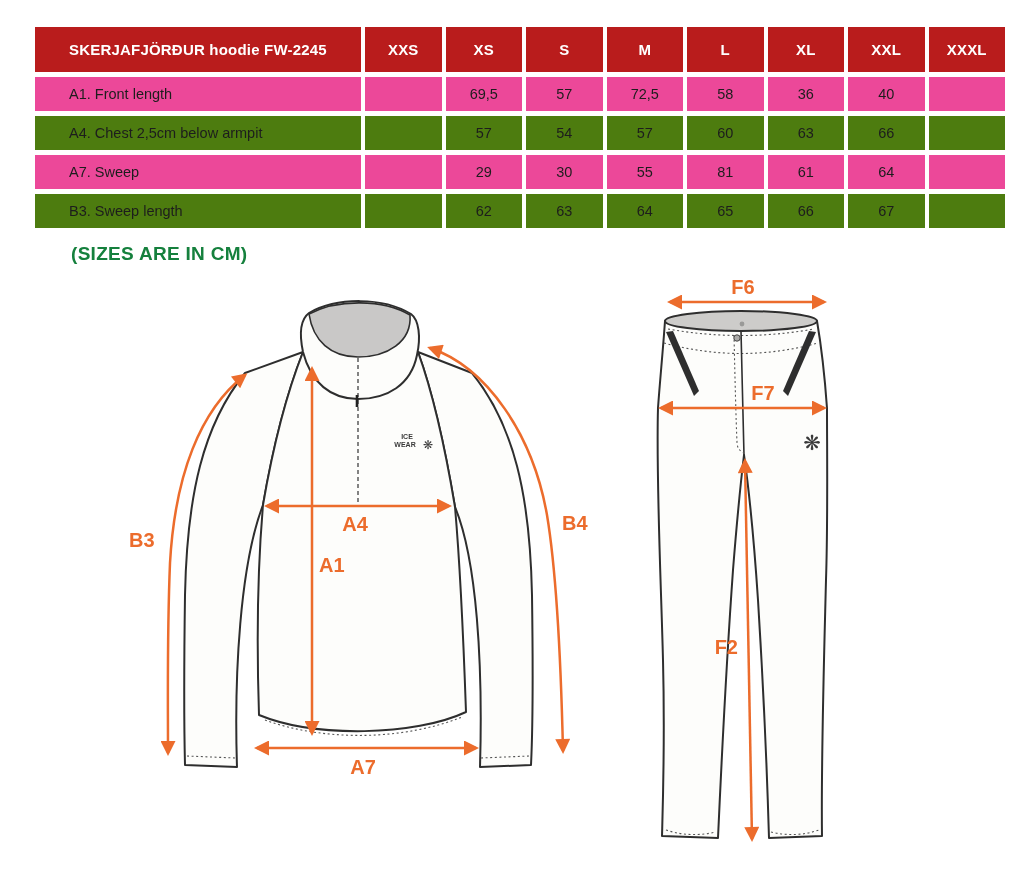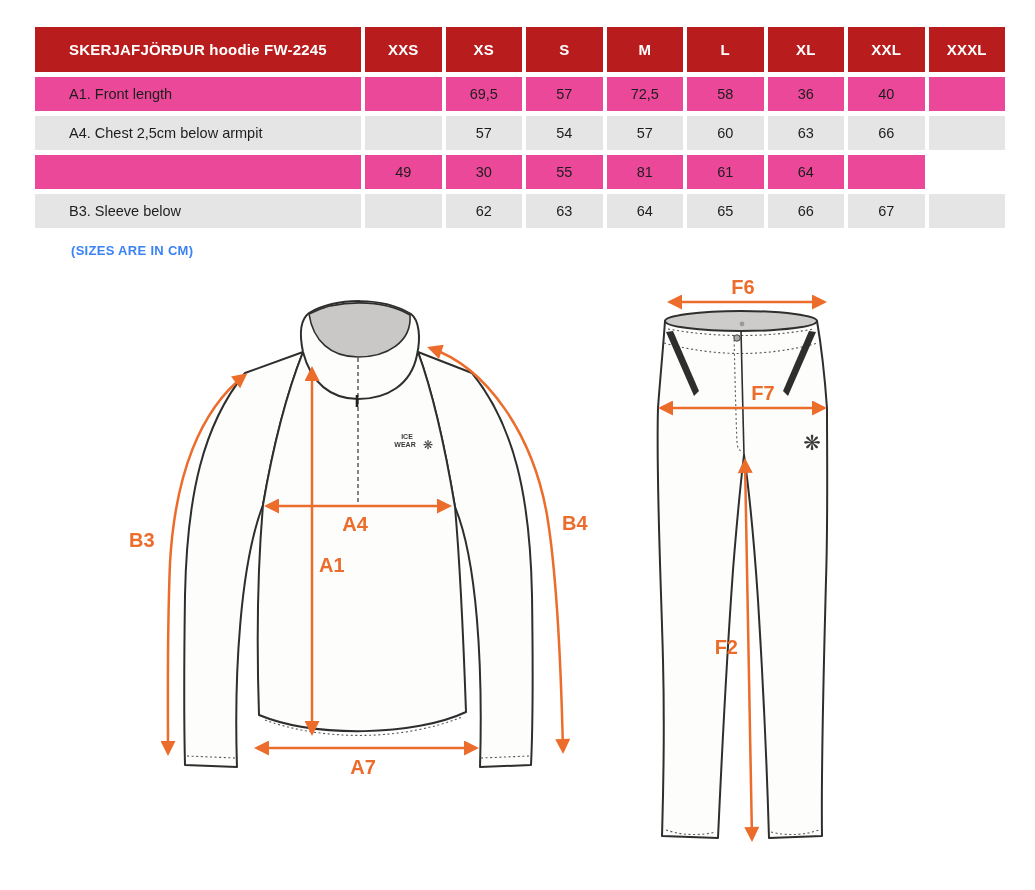--- a/index.html
+++ b/index.html
@@ -6,24 +6,24 @@
   .page{position:relative;width:1035px;height:890px;background:#ffffff;overflow:hidden;
         font-family:"Liberation Sans", sans-serif;}
   
   .size-table{position:absolute;left:35px;top:27px;width:970px;}
   .trow{display:grid;grid-template-columns:326px repeat(8,1fr);column-gap:4px;width:970px;margin-bottom:5px;}
   .cell{display:flex;align-items:center;justify-content:center;font-size:14.5px;color:#1d1d1d;}
   .thead .cell{background:#b91c1c;color:#ffffff;font-weight:700;height:45px;font-size:15px;letter-spacing:.2px;}
   .brow .cell{height:34px;}
   .title-cell,.label-cell{justify-content:flex-start;padding-left:34px;}
   .row-dark .cell{background:#ec4899;}
-  .row-light .cell{background:#e5e5e5;}
+  .row-light .cell{background:#4d7c0f;}
   
-  .note{position:absolute;left:71px;top:243px;font-size:13px;font-weight:600;
-        color:#3b82f6;letter-spacing:.3px;}
+  .note{position:absolute;left:71px;top:243px;font-size:19px;font-weight:600;
+        color:#15803d;letter-spacing:.3px;}
   
   .hoodie-svg{position:absolute;left:85px;top:295px;}
   .pants-svg{position:absolute;left:630px;top:280px;}
   .garment{fill:#FDFDFB;stroke:#2e2e2e;stroke-width:2;stroke-linejoin:round;stroke-linecap:round;}
   .stitch{fill:none;stroke:#555;stroke-width:1.1;stroke-dasharray:2,2.6;}
   .arrow{fill:none;stroke:#EC6C2C;stroke-width:2.5;}
   .mlabel{fill:#EC6C2C;font-family:"Liberation Sans",sans-serif;font-size:20px;font-weight:600;}
   .logo{fill:#3a3a3a;font-family:"Liberation Sans",sans-serif;}
 </style>
 </head>
@@ -62,32 +62,33 @@
       <div class="cell">57</div>
       <div class="cell">54</div>
       <div class="cell">57</div>
       <div class="cell">60</div>
       <div class="cell">63</div>
       <div class="cell">66</div>
       <div class="cell"></div>
     </div>
 
     <div class="trow brow row-dark">
+      <div class="cell label-cell">A7. Sweep</div>
       <div class="cell"></div>
-      <div class="cell">49</div>
+      <div class="cell">29</div>
       <div class="cell">30</div>
       <div class="cell">55</div>
       <div class="cell">81</div>
       <div class="cell">61</div>
       <div class="cell">64</div>
       <div class="cell"></div>
     </div>
 
     <div class="trow brow row-light">
-      <div class="cell label-cell">B3. Sleeve below</div>
+      <div class="cell label-cell">B3. Sweep length</div>
       <div class="cell"></div>
       <div class="cell">62</div>
       <div class="cell">63</div>
       <div class="cell">64</div>
       <div class="cell">65</div>
       <div class="cell">66</div>
       <div class="cell">67</div>
       <div class="cell"></div>
     </div>
   </div>

